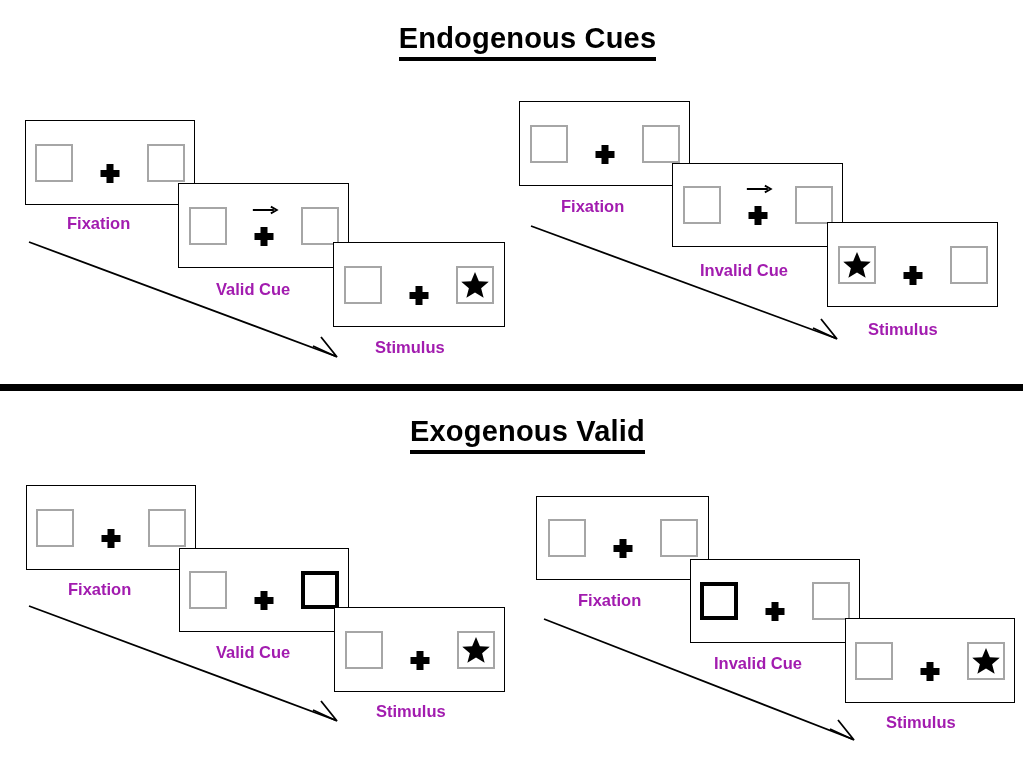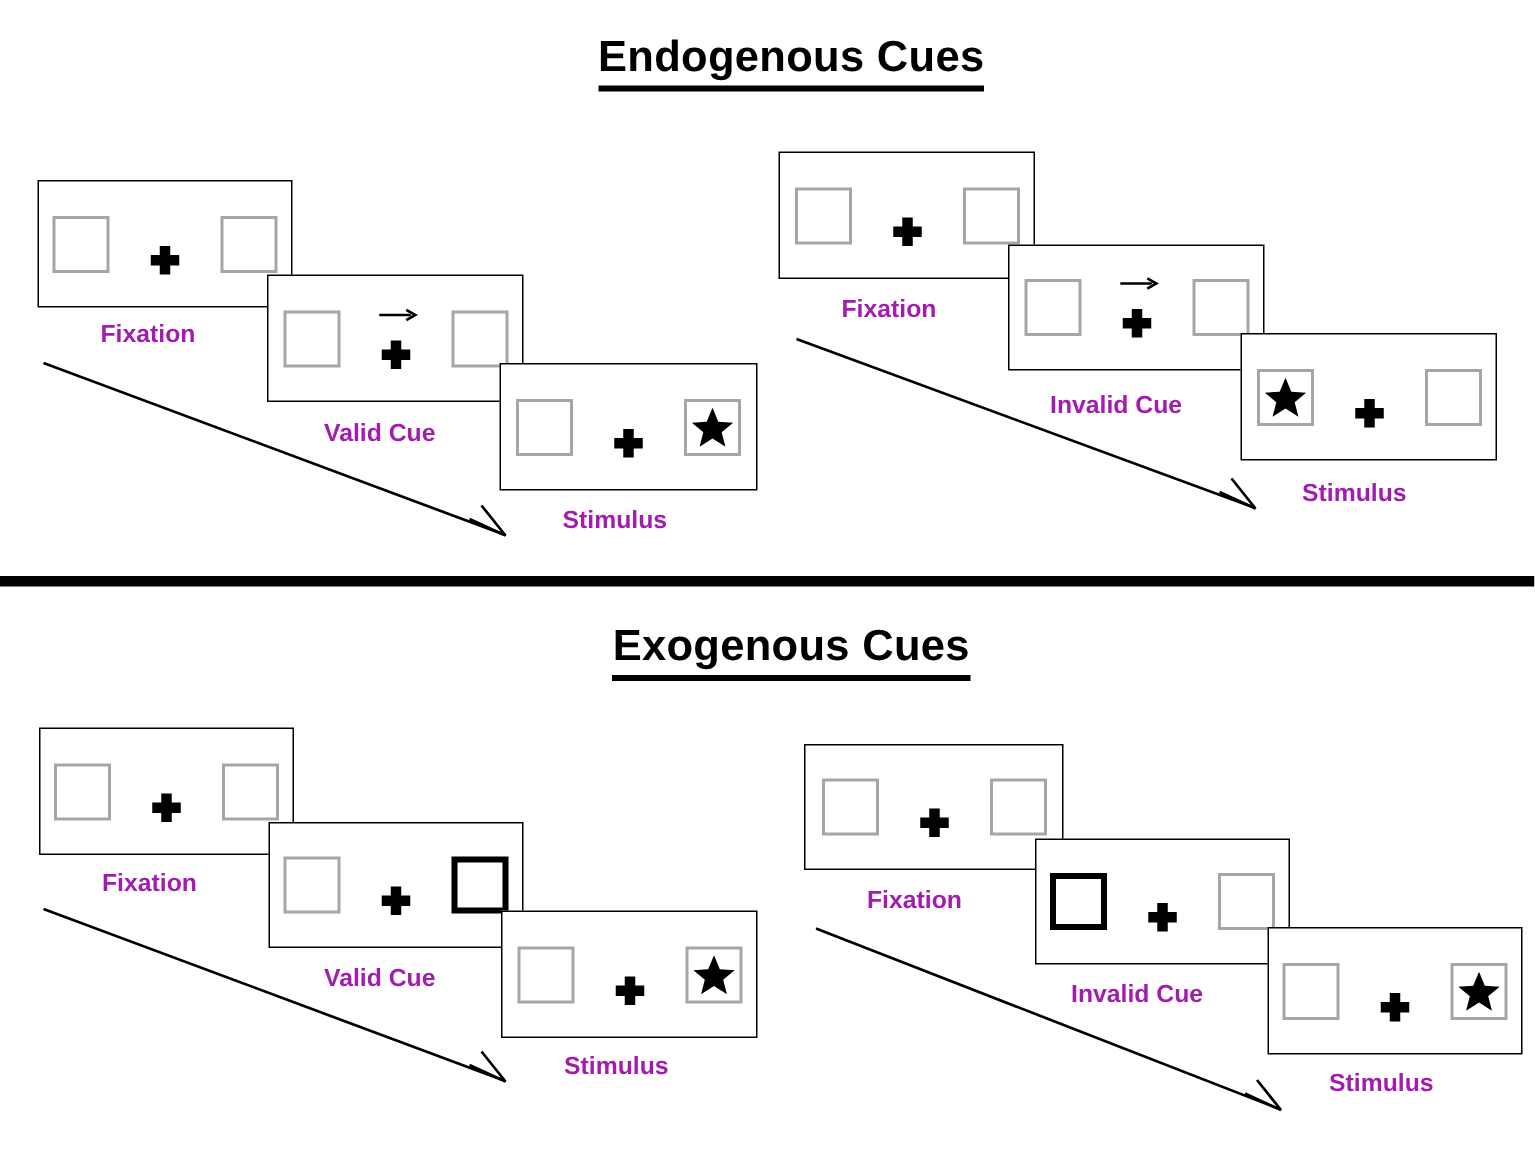--- a/index.html
+++ b/index.html
@@ -247,21 +247,21 @@
       <div class="cross"></div>
     </div>
     <div class="box"></div>
   </div>
 </div>
 <div class="caption" style="left:868px; top:320px;">Stimulus</div>
 
 <div class="divider-bar"></div>
 
 <div class="section-title" id="title-exogenous">
-  <span>Exogenous Cues</span>
+  <span>Exogenous Valid</span>
 </div>
 
 <svg class="flow-arrow" style="left:25px; top:602px; width:330px; height:130px;" viewBox="0 0 330 130">
   <line x1="4" y1="4" x2="310" y2="118" stroke="#000000" stroke-width="1.8"></line>
   <polyline points="288,108 312,119 296,99" fill="none" stroke="#000000" stroke-width="1.8"></polyline>
 </svg>
 
 <div class="panel" style="left:26px; top:485px; width:170px; height:85px;">
   <div class="panel-inner">
     <div class="box"></div>

